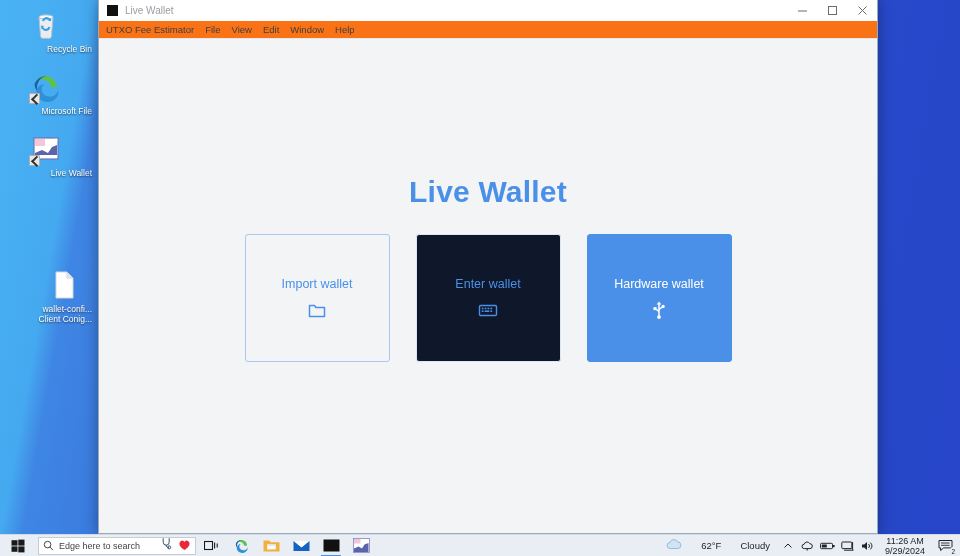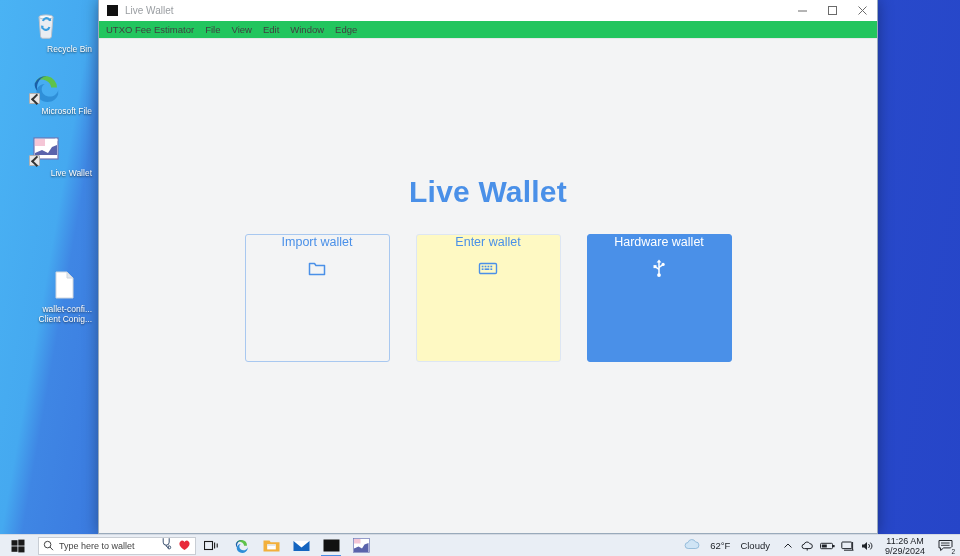--- a/index.html
+++ b/index.html
@@ -101,21 +101,21 @@
     width: 30px; height: 21px;
     display: flex;
     align-items: center;
     justify-content: center;
     color: #6b6b6b;
   }
   .winbtn svg { display: block; }
 
   #menubar {
     height: 17px;
-    background: #22c55e;
+    background: #f97316;
     display: flex;
     align-items: center;
     padding-left: 7px;
     gap: 11px;
     flex: 0 0 auto;
   }
   #menubar .menu-item {
     font-size: 9.5px;
     color: #404040;
     white-space: nowrap;
@@ -147,34 +147,35 @@
     justify-content: center;
     gap: 26px;
   }
   .card {
     width: 145px;
     height: 128px;
     border-radius: 3px;
     display: flex;
     flex-direction: column;
     align-items: center;
+    justify-content: center;
     gap: 9px;
     cursor: default;
   }
   .card .card-label { font-size: 12.5px; }
   .card .card-icon { width: 20px; height: 20px; display: block; }
 
   .card.outline {
     background: transparent;
     border: 1px solid #a8c8f0;
   }
   .card.outline .card-label { color: #4a90e8; }
 
   .card.filled {
-    background: #fef9c3;
+    background: #0f172a;
     border: 1px solid #dde6f3;
   }
   .card.filled .card-label { color: #4a90e8; }
 
   .card.solid {
     background: #4a90e8;
     border: 1px solid #4a90e8;
   }
   .card.solid .card-label { color: #ffffff; }
 
@@ -227,21 +228,21 @@
     margin-left: auto;
     display: flex;
     align-items: center;
     height: 22px;
     gap: 0px;
     padding-right: 2px;
   }
   #weather {
     display: flex;
     align-items: center;
-    gap: 10px;
+    gap: 19px;
     padding: 0 8px;
     font-size: 9.5px;
     color: #20242a;
     white-space: nowrap;
   }
   .tray-icon {
     width: 20px; height: 22px;
     display: flex; align-items: center; justify-content: center;
   }
   #clock {
@@ -352,21 +353,21 @@
         </div>
       </div>
     </div>
 
     <div id="menubar">
       <div class="menu-item">UTXO Fee Estimator</div>
       <div class="menu-item">File</div>
       <div class="menu-item">View</div>
       <div class="menu-item">Edit</div>
       <div class="menu-item">Window</div>
-      <div class="menu-item">Edge</div>
+      <div class="menu-item">Help</div>
     </div>
 
     <div id="content">
 
       <div id="heading">Live Wallet</div>
 
       <div id="cards">
 
         <div class="card outline">
           <div class="card-label">Import wallet</div>
@@ -423,21 +424,21 @@
       </svg>
     </div>
 
     <div id="search-box">
       <span>
         <svg width="11" height="11" viewBox="0 0 11 11">
           <circle cx="4.6" cy="4.6" r="3.3" fill="none" stroke="#444" stroke-width="1"></circle>
           <line x1="7" y1="7" x2="10" y2="10.2" stroke="#444" stroke-width="1"></line>
         </svg>
       </span>
-      <span class="search-text" title="Type here to search">Type here to wallet</span>
+      <span class="search-text" title="Type here to search">Edge here to search</span>
       <span>
         <svg width="12" height="14" viewBox="0 0 12 14">
           <path d="M2.2 1.2 v4 a3 3 0 0 0 6 0 v-4" fill="none" stroke="#3b5170" stroke-width="1"></path>
           <circle cx="8.2" cy="10.4" r="1.5" fill="none" stroke="#3b5170" stroke-width="1"></circle>
           <path d="M5.2 8 v1.2 a2.8 2.8 0 0 0 2.8 1.2" fill="none" stroke="#3b5170" stroke-width="1"></path>
         </svg>
       </span>
       <span>
         <svg width="13" height="12" viewBox="0 0 13 12">
           <path d="M6.5 11 C1 7.4 .6 4.2 2.4 2.4 C4 .8 6 1.8 6.5 3.2 C7 1.8 9 .8 10.6 2.4 C12.4 4.2 12 7.4 6.5 11 Z" fill="#e8293a"></path>

